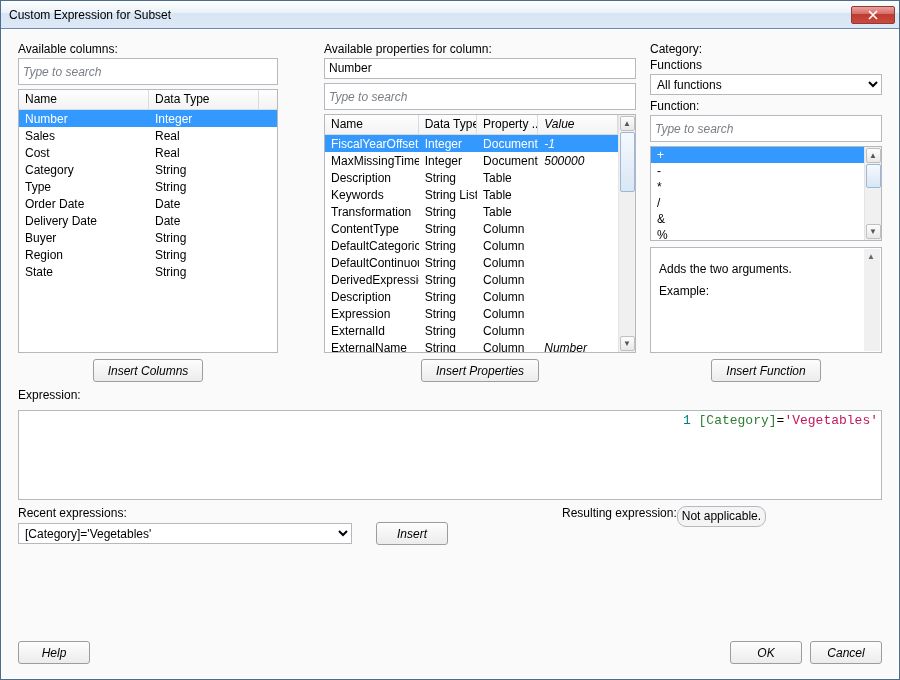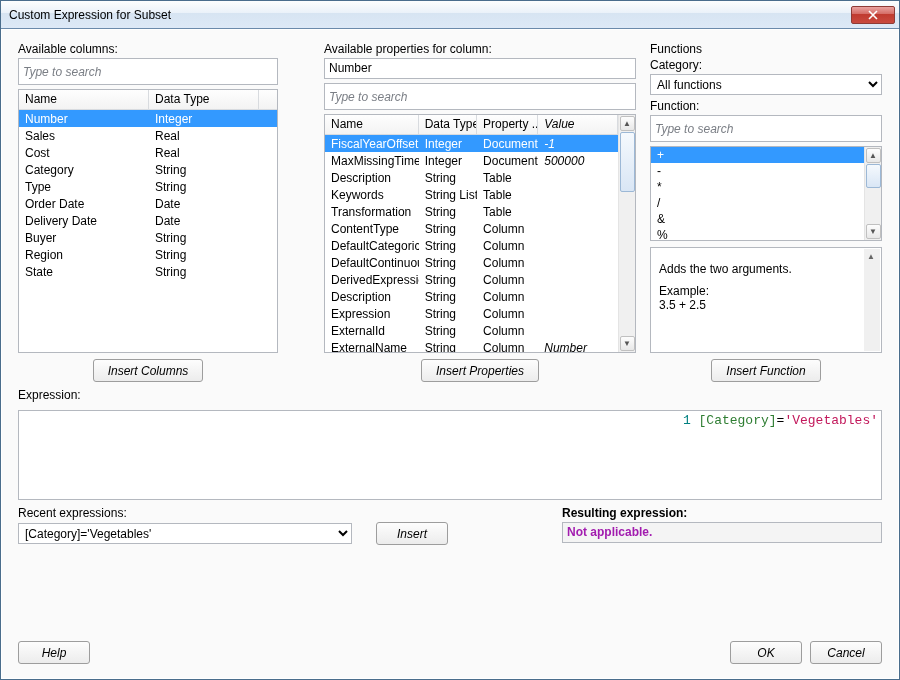--- a/index.html
+++ b/index.html
@@ -42,30 +42,30 @@
   .desc-frame .scroll-stub { position: absolute; right: 1px; top: 1px; bottom: 1px; width: 16px; background: #f0f0f0; }
   .desc-frame .scroll-arrow { width: 14px; height: 14px; display: flex; align-items: center; justify-content: center; color: #666; font-size: 8px; }
   .readonly-box { height: 21px; border: 1px solid #b4b8bf; background: #fff; padding: 2px 4px; font-size: 12px; white-space: nowrap; overflow: hidden; }
   .expr-frame { border: 1px solid #b4b8bf; background: #fff; height: 90px; padding: 2px 3px; font-family: Consolas, "Courier New", monospace; font-size: 13px; white-space: pre; overflow: auto; text-align: right; }
   .expr-ln { color: #008080; display: inline-block; width: 14px; }
   .expr-col { color: #2e7d32; }
   .expr-str { color: #c2185b; }
   .bottom-row { display: flex; gap: 12px; align-items: flex-start; }
   .recent-wrap { display: flex; flex-direction: column; width: 430px; }
   .recent-row { display: flex; gap: 24px; align-items: center; }
-  .result-wrap { flex: 1; display: flex; flex-direction: column; margin-left: 102px; font-weight: bold; }
+  .result-wrap { flex: 1; display: flex; flex-direction: row; margin-left: 102px; }
   .footer { display: flex; align-items: center; margin-top: auto; padding-top: 10px; }
   .footer .spacer { flex: 1; }
   .scrollbar-v { width: 17px; background: #f0f0f0; border-left: 1px solid #e4e4e4; display: flex; flex-direction: column; align-items: center; }
   .sb-btn { width: 15px; height: 15px; background: linear-gradient(to bottom,#fdfdfd,#e8e8e8); border: 1px solid #c0c0c0; border-radius:2px; margin:1px; font-size:8px; line-height:13px; text-align:center; color:#555; cursor:pointer; }
   .sb-thumb { width: 15px; background: linear-gradient(to bottom,#f5f9fd,#d9e6f5); border:1px solid #9cb8d6; border-radius:2px; margin:0 1px; }
   .props-wrap { display: flex; flex: 1; border: 1px solid #b4b8bf; background: #fff; overflow: hidden; }
   .props-inner { flex: 1; display: flex; flex-direction: column; overflow: hidden; }
   .gap-v { height: 4px; }
-  .disabled-text { color: #a21caf; }
+  .disabled-text { color: #000000; border-radius: 9px; }
 </style>
 </head>
 <body>
 
 <div class="window">
 
   <div class="titlebar">
     <span class="titlebar-text">Custom Expression for Subset</span>
     <div class="close-btn">
       <svg viewBox="0 0 10 10">
@@ -242,22 +242,22 @@
             <div style="flex:1"></div>
             <div class="sb-btn">▼</div>
           </div>
         </div>
         <div class="btn-row">
           <button class="btn">Insert Properties</button>
         </div>
       </div>
 
       <div class="pane pane-funcs">
+        <div class="lbl">Category:</div>
         <div class="lbl">Functions</div>
-        <div class="lbl">Category:</div>
         <select class="select-input">
           <option>All functions</option>
         </select>
         <div class="gap-v"></div>
         <div class="lbl">Function:</div>
         <input class="text-input" placeholder="Type to search" style="">
         <div class="gap-v"></div>
         <div class="func-list-frame">
           <div class="func-rows" id="func-rows">
               <div class="func-row selected">+</div>
@@ -271,21 +271,20 @@
             <div class="sb-btn">▲</div>
             <div class="sb-thumb" style="height:24px;"></div>
             <div style="flex:1"></div>
             <div class="sb-btn">▼</div>
           </div>
         </div>
         <div class="desc-frame">
           <div>Adds the two arguments.</div>
           <div style="height:8px"></div>
           <div>Example:</div>
-          <div>3.5 + 2.5</div>
           <div class="scroll-stub">
             <div class="scroll-arrow">▲</div>
           </div>
         </div>
         <div class="btn-row">
           <button class="btn">Insert Function</button>
         </div>
       </div>
 
     </div>

